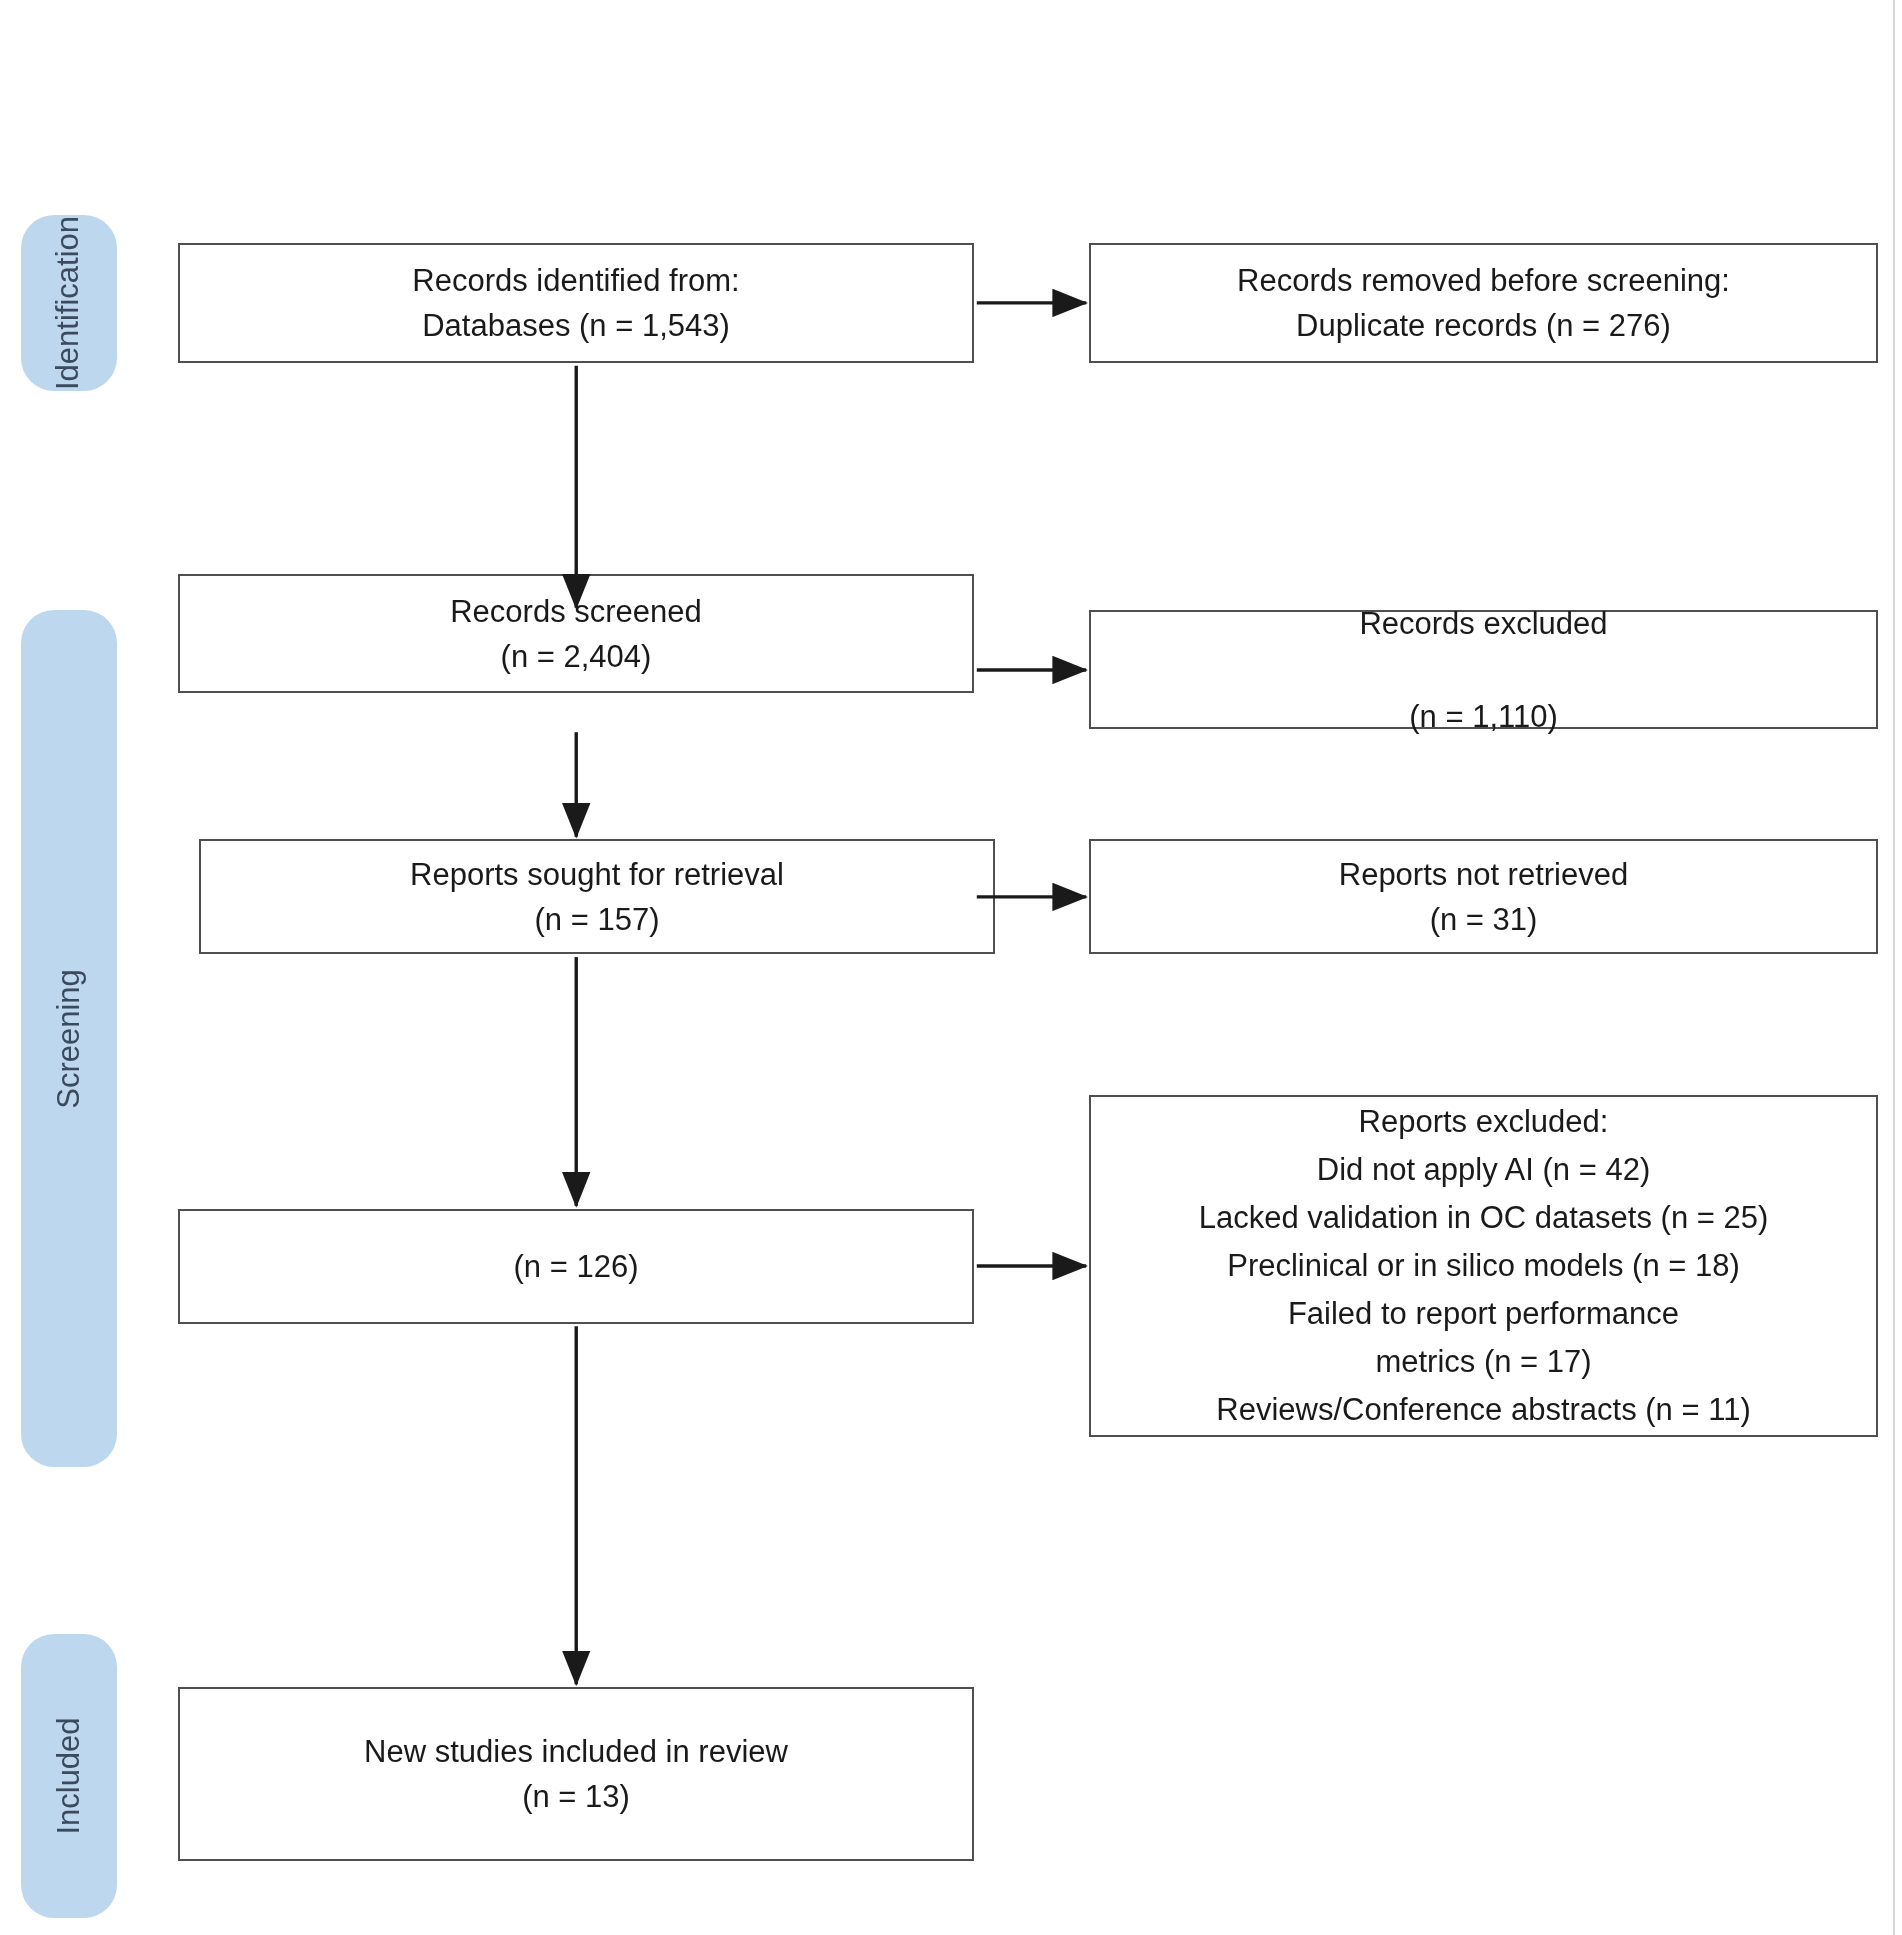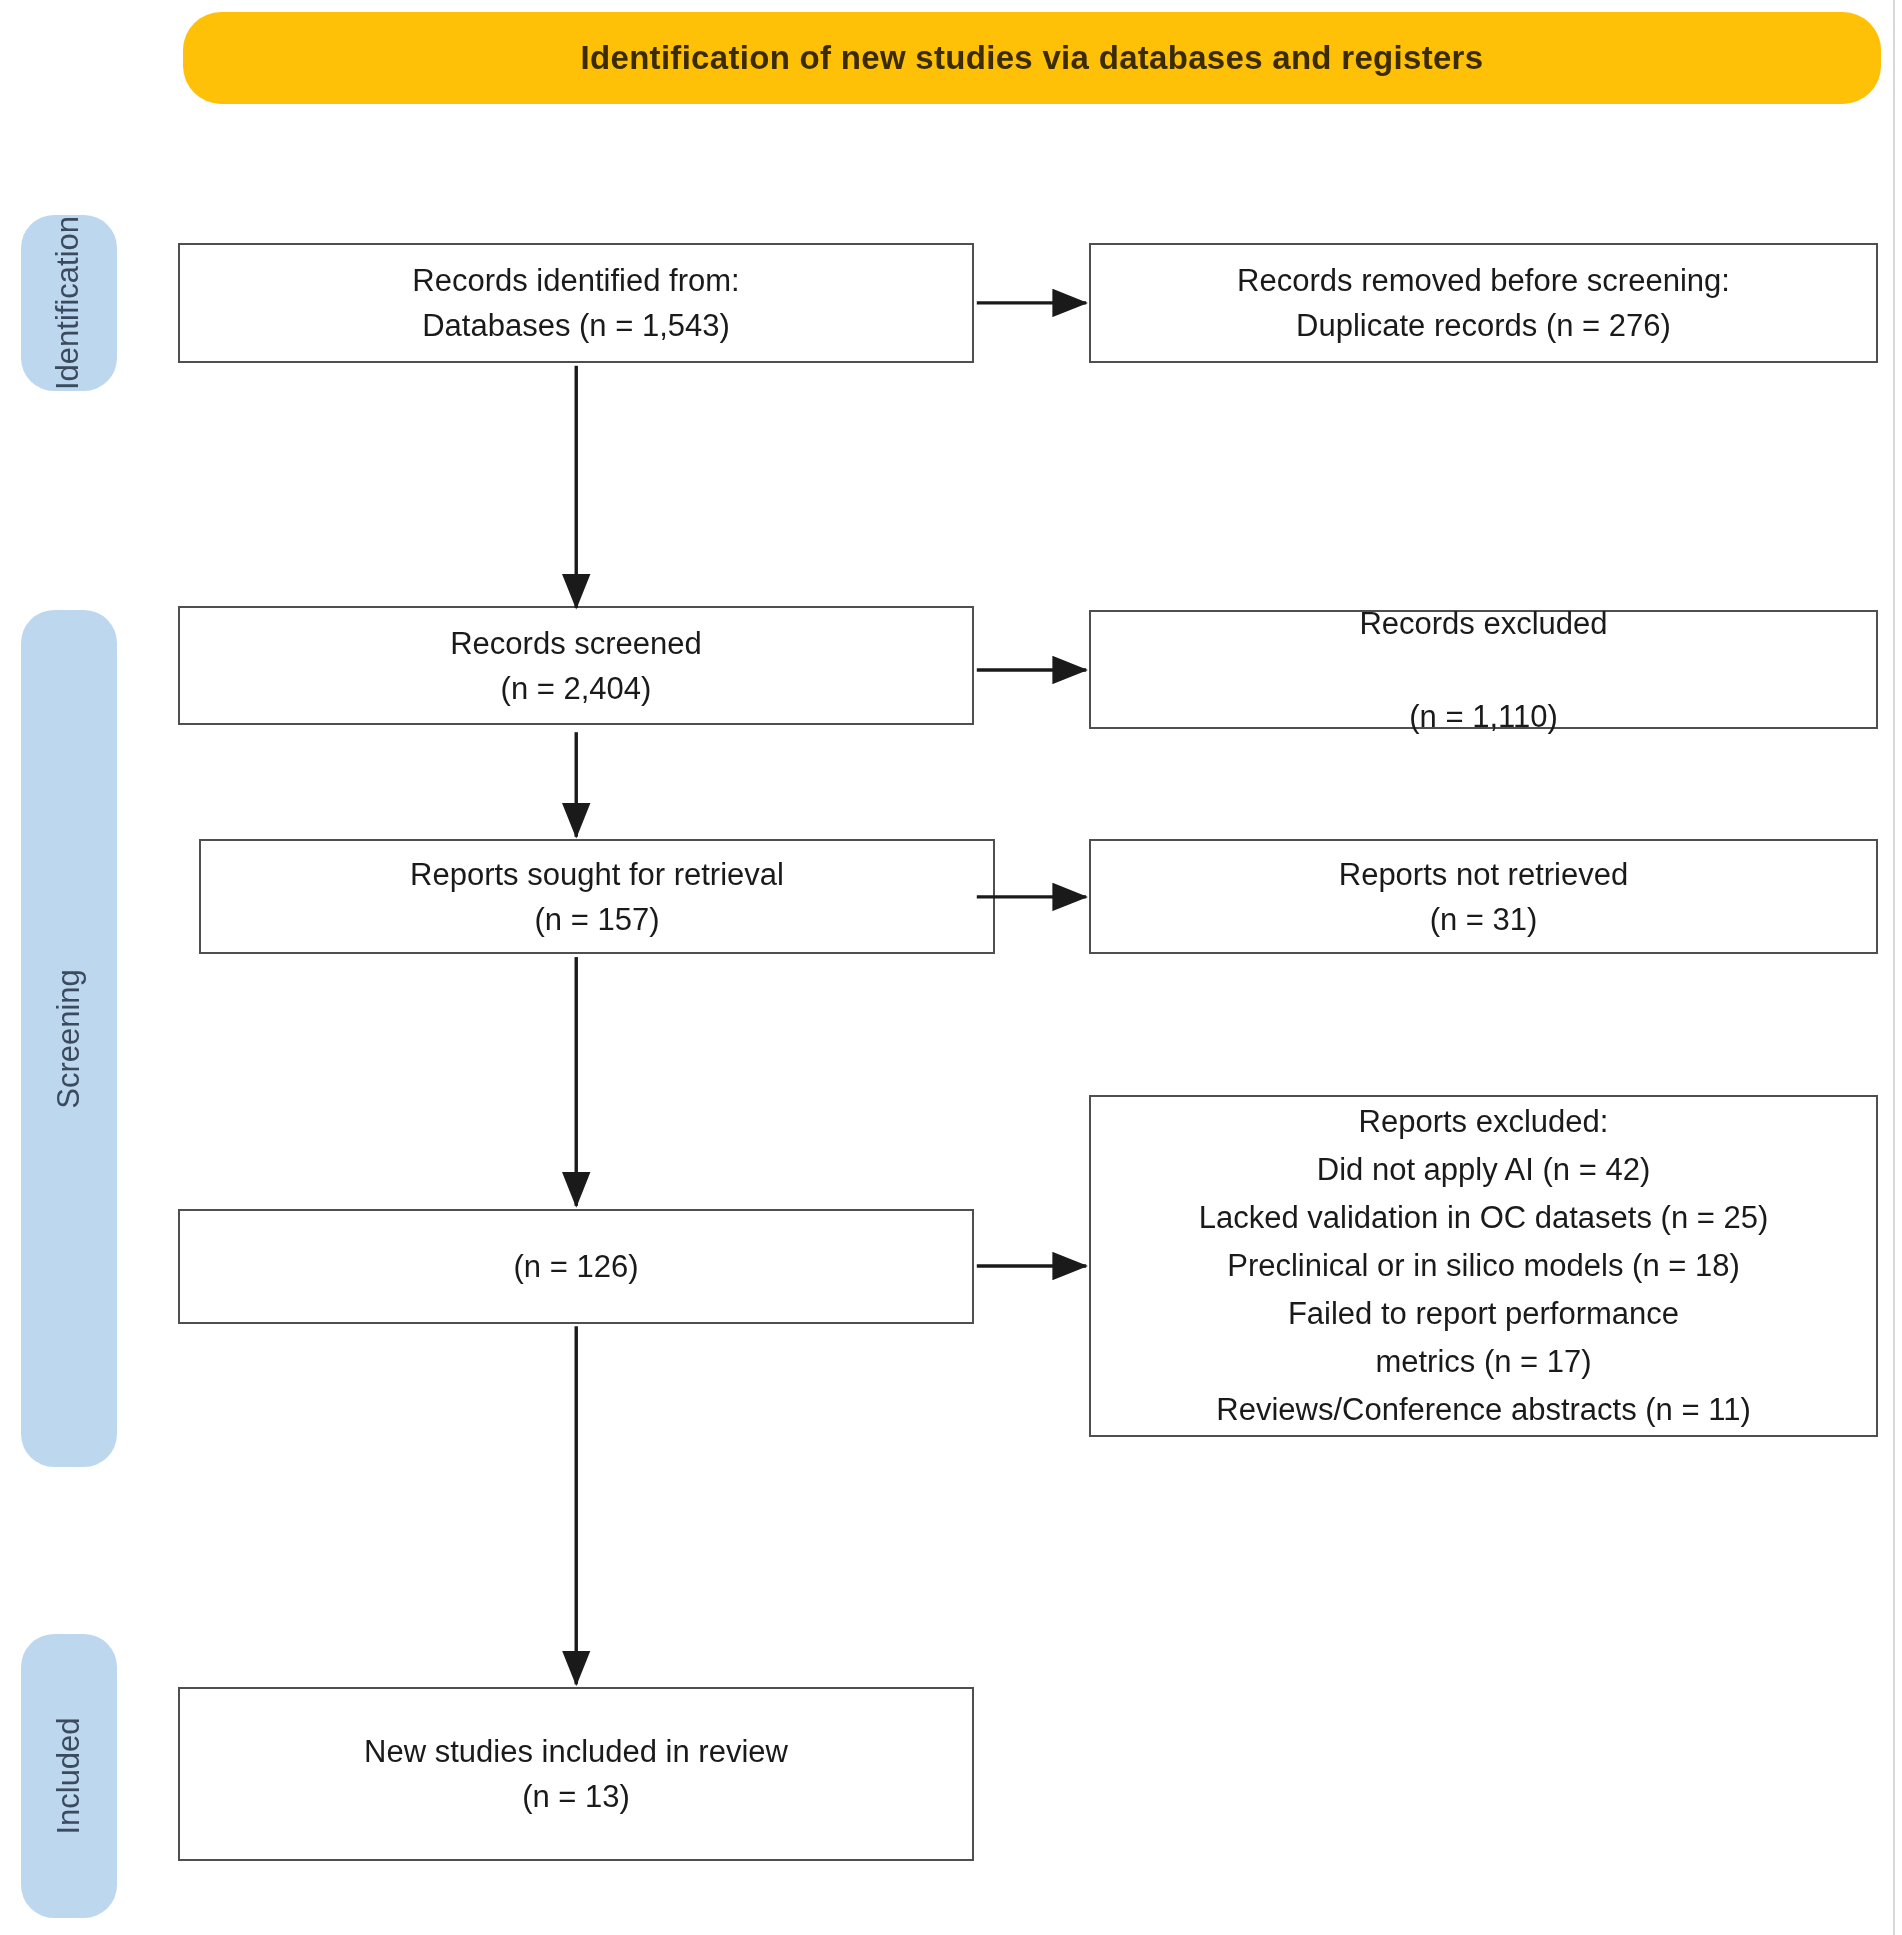--- a/index.html
+++ b/index.html
@@ -62,21 +62,21 @@
     align-items: center; justify-content: center;
     text-align: center;
     font-size: 31px;
     line-height: 45px;
     padding: 0 19px;
   }
   .col-left  { left: 178px;  width: 796px; }
   .col-right { left: 1089px; width: 789px; }
   .box-records-identified    { top: 243px;  height: 120px; }
   .box-records-removed       { top: 243px;  height: 120px; }
-  .box-records-screened      { top: 606px;  height: 119px; }
+  .box-records-screened      { top: 574px;  height: 119px; }
   .box-records-excluded      { top: 610px;  height: 119px; gap: 48px; }
   .box-reports-sought        { top: 839px; height: 115px; margin-left: 21px; }
   .box-reports-not-retrieved { top: 839px; height: 115px; }
   .box-reports-assessed      { top: 1209px; height: 115px; }
   .box-reports-excluded      { top: 1095px; height: 342px; line-height: 48px; }
   .box-new-studies           { top: 1687px; height: 174px; }
   #arrows {
     position: absolute;
     left: 0; top: 0;
     width: 1903px; height: 1936px;
@@ -87,21 +87,20 @@
     left: 1893px; top: 0;
     width: 2.1px; height: 1936px;
     background: var(--edge-line);
   }
 </style>
 </head>
 <body>
 
 <div id="diagram">
 
-  <div class="banner">Identification of new studies via databases and registers</div>
 
   <div class="stage stage-identification">
     <span class="vlabel">Identification</span>
   </div>
   <div class="stage stage-screening">
     <span class="vlabel">Screening</span>
   </div>
   <div class="stage stage-included">
     <span class="vlabel">Included</span>
   </div>

